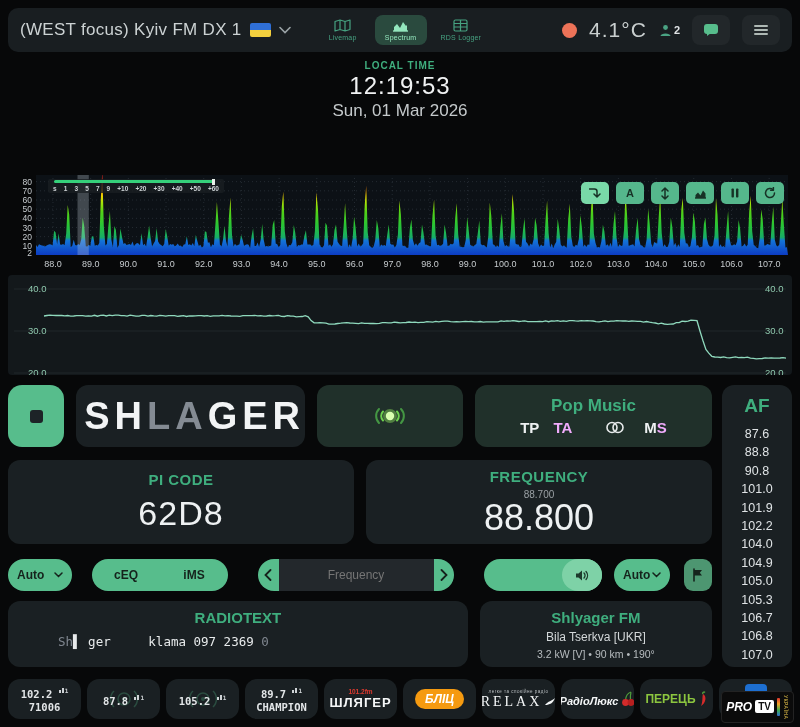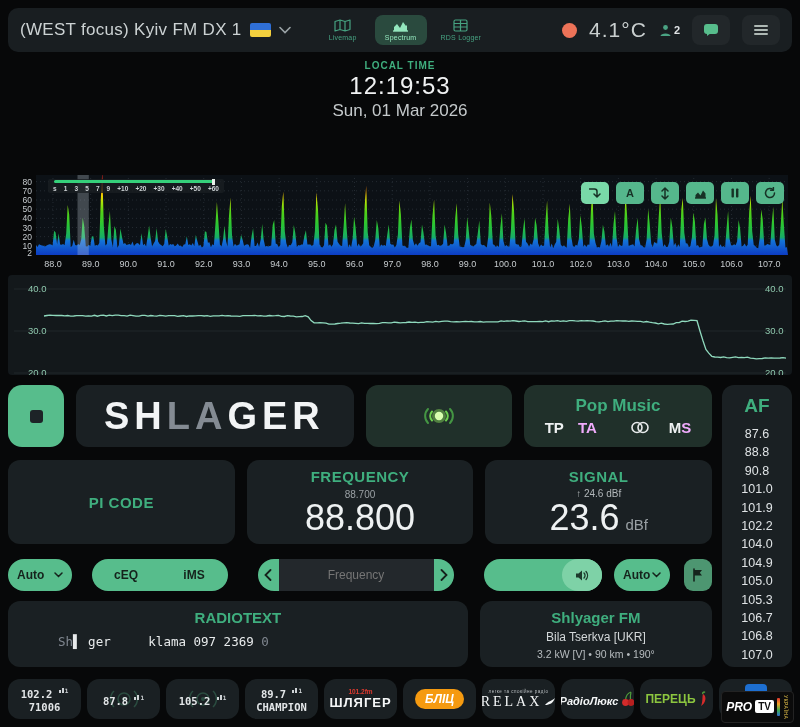--- a/index.html
+++ b/index.html
@@ -53,21 +53,21 @@
 
   
   .main { margin:10px 8px 0 8px; display:flex; gap:10px; }
   .main-left { flex:1; }
   .row1 { display:flex; gap:12px; height:62px; }
   .big-square-btn { width:56px; background:#57bd8c; border:none; border-radius:14px;
     display:flex; align-items:center; justify-content:center; cursor:pointer; }
   .big-square-btn .inner { width:13px; height:13px; background:#1d2327; border-radius:3px; }
   .panel { background:#1a2023; border-radius:12px; }
   .panel.greenish { background:#20302a; }
-  .ps-panel { width:278px; display:flex; align-items:center; justify-content:flex-start;padding-left:28px; }
+  .ps-panel { width:229px; display:flex; align-items:center; justify-content:flex-end;padding-left:28px; }
   .ps-text { font-size:38px; font-weight:bold; letter-spacing:5px; color:#f2f4f5; }
   .ps-text .dim { color:#848b93; }
   .stereo-panel { width:146px; display:flex; align-items:center; justify-content:center; }
   .pty-panel { flex:1; display:flex; flex-direction:column; align-items:center; justify-content:center; gap:3px; }
   .pty-name { font-size:17px; font-weight:bold; color:#3fae7e; }
   .flags-row { display:flex; align-items:center; gap:14px; font-size:15px; font-weight:bold; }
   .flags-row .dim { color:#f0abfc; }
   .flags-row .lit { color:#eef1f2; }
 
   .row2 { display:flex; gap:12px; height:84px; margin-top:13px; }
@@ -404,33 +404,26 @@
             <circle cx="14" cy="6.5" r="5" stroke="#e8ebec" stroke-width="1.6" fill="none"></circle>
           </svg>
           <span id="flag-ms" style="margin-left:4px"><span class="lit">M</span><span class="dim">S</span></span>
         </div>
       </div>
     </div>
 
     <div class="row2">
       <div class="panel info-panel">
         <div class="info-label">PI CODE</div>
+        <div class="pi-value">62D8</div>
       </div>
       <div class="panel info-panel">
         <div class="info-label">FREQUENCY</div>
         <div class="prev-freq">88.700</div>
         <div class="freq-value">88.800</div>
-      </div>
-      <div class="panel info-panel">
-        <div class="info-label">SIGNAL</div>
-        <div class="sig-peak">↑ 24.6 dBf</div>
-        <div class="sig-line">
-          <span class="sig-value">23.6</span>
-          <span class="sig-unit">dBf</span>
-        </div>
       </div>
     </div>
 
     <div class="controls-row">
       <button class="pill ant-select">
         <span>Auto</span>
         <svg width="9" height="6" viewBox="0 0 9 6">
           <path d="M1 1 L4.5 4.5 L8 1" stroke="#15231c" stroke-width="1.5" fill="none" stroke-linecap="round"></path>
         </svg>
       </button>

